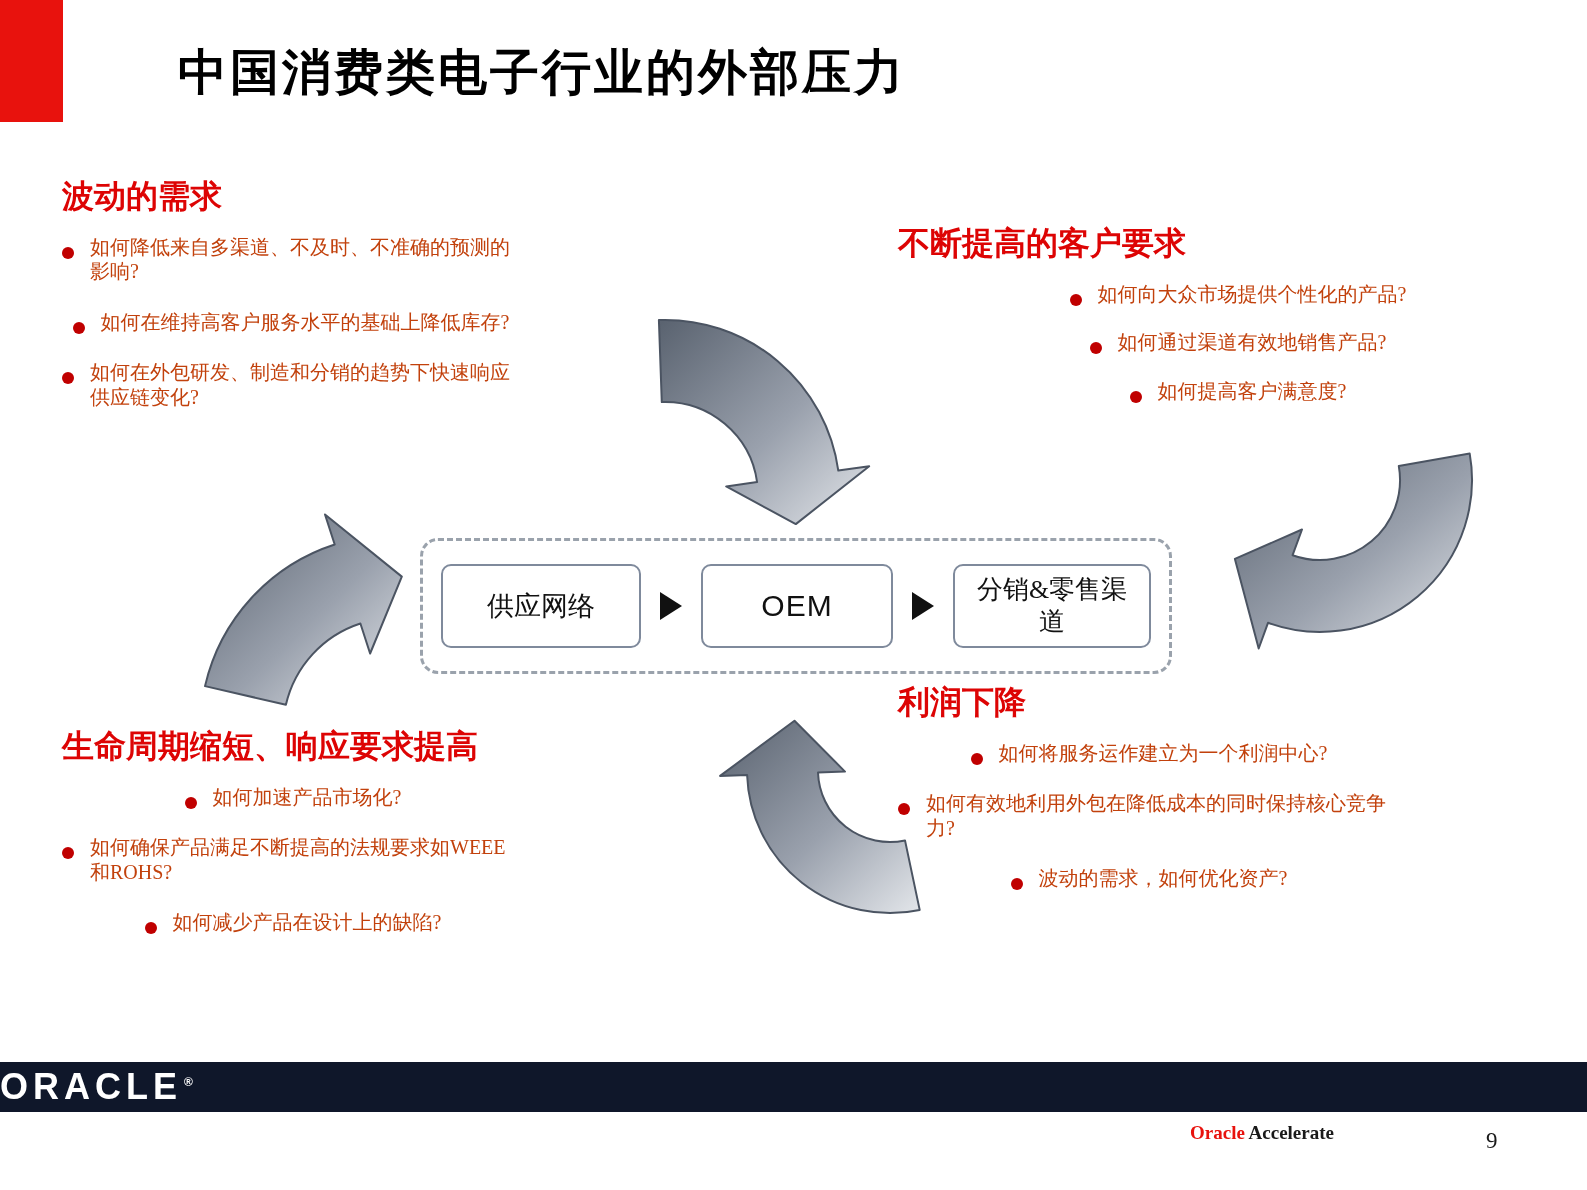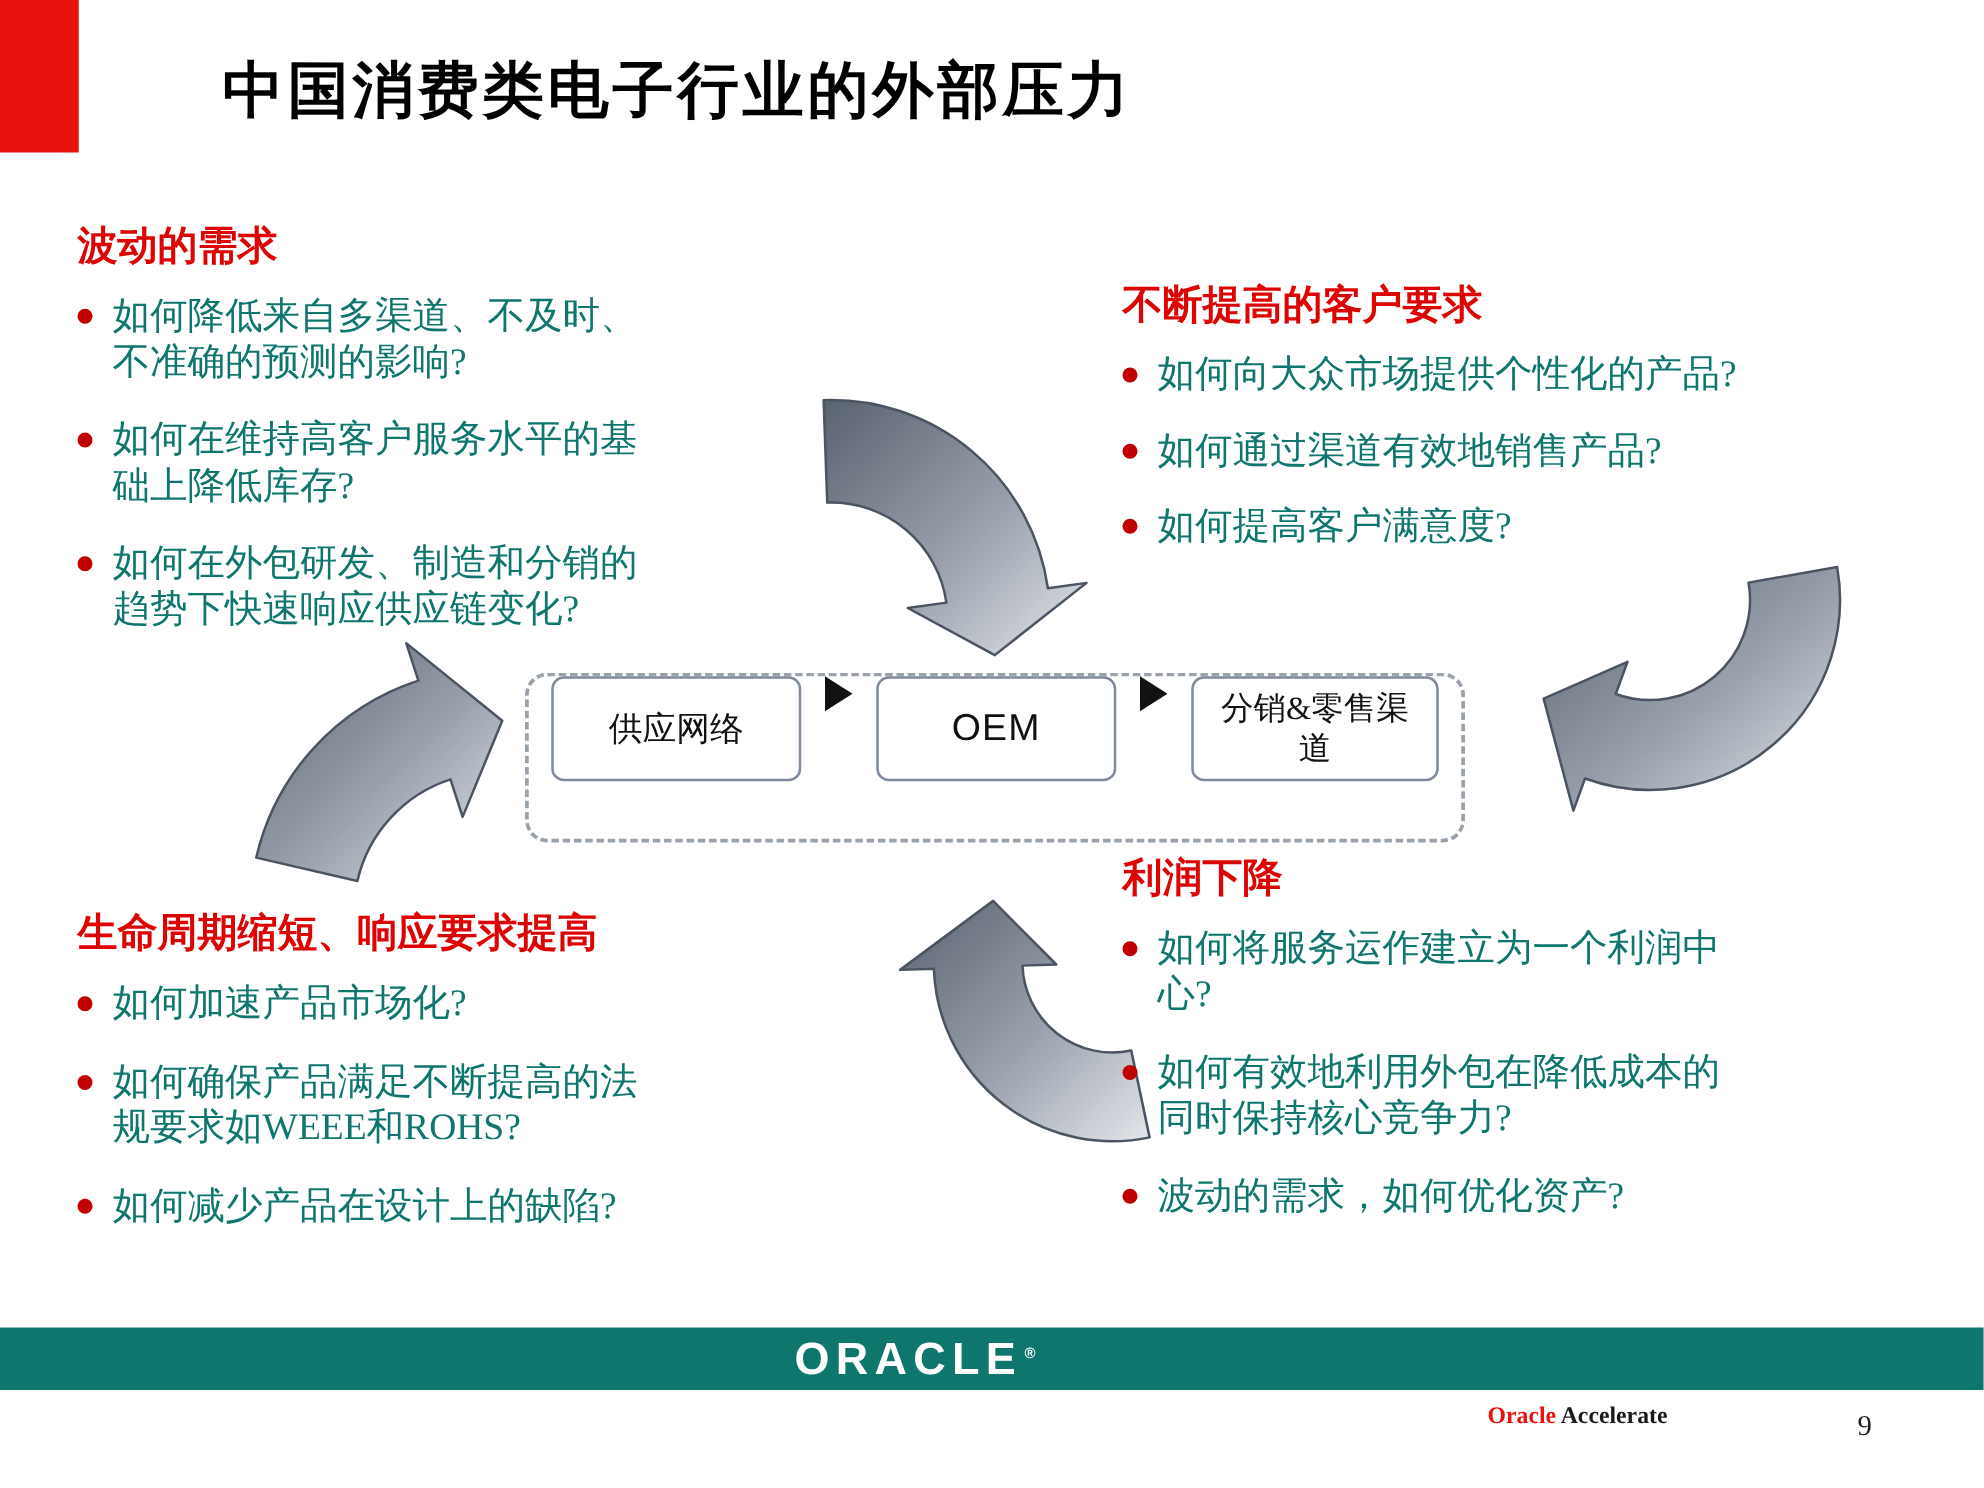--- a/index.html
+++ b/index.html
@@ -23,41 +23,41 @@
 
   
   .section { position:absolute; z-index:3; }
   .section h2 {
     font-size:32px; font-weight:700; color:#dd0404;
     margin-bottom:16px; white-space:nowrap;
   }
   .section ul { list-style:none; }
   .section li {
     display:flex; align-items:flex-start;
-    margin-bottom:26px; font-size:30px; line-height:1.22; color:#0f766e;
+    margin-bottom:26px; font-size:20px; line-height:1.22; color:#c2410c;justify-content:center;
   }
   .dot {
     flex:0 0 12px; width:12px; height:12px; border-radius:50%;
     background:#c00000; margin:12px 16px 0 0;
   }
   .sec-demand    { left:62px;  top:175px; width:458px; }
   .sec-customer  { left:898px; top:222px; width:680px; }
   .sec-customer li { margin-bottom:24px; }
   .sec-lifecycle { left:62px;  top:725px; width:462px; }
   .sec-profit    { left:898px; top:681px; width:502px; }
 
   
   .arrows { position:absolute; left:0; top:0; width:1587px; height:1190px; z-index:1; pointer-events:none; }
   .arrows path { fill:url(#metal); stroke:#4b5462; stroke-width:2; stroke-linejoin:round; }
 
   
   .flow {
     position:absolute; left:420px; top:538px; width:752px; height:136px;
     border:3px dashed #9aa2ac; border-radius:18px;
-    display:flex; justify-content:space-between;
+    display:flex; align-items:center; justify-content:space-between;
     padding:0 18px; z-index:2; background:transparent;
   }
   .fbox {
     height:84px; background:#fff;
     border:2px solid #7f8a9c; border-radius:10px;
     display:flex; align-items:center; justify-content:center; text-align:center;
     font-size:27px; color:#111;
   }
   .fbox-supply  { width:200px; }
   .fbox-oem     { width:192px; font-size:30px; letter-spacing:1px; font-family:"Liberation Sans",sans-serif; }
@@ -65,22 +65,22 @@
   .tri {
     width:0; height:0;
     border-left:22px solid #111;
     border-top:14px solid transparent;
     border-bottom:14px solid transparent;
   }
 
   
   .redbar {
     position:absolute; left:0; top:1062px; width:1587px; height:50px;
-    background:#0f766e;
-    display:flex; align-items:center; justify-content:center; padding-right:118px;
+    background:#0f172a;
+    display:flex; align-items:center; justify-content:flex-start; padding-right:118px;
     z-index:4;
   }
   .oracle-logo {
     color:#fff; font-size:36px; font-weight:700; letter-spacing:5px;
     font-family:"Liberation Sans","DejaVu Sans",sans-serif;
   }
   .oracle-reg { color:#fff; font-size:12px; vertical-align:super; margin-left:2px; font-family:"Liberation Sans",sans-serif; }
   .subfooter { position:absolute; left:0; top:1112px; width:1587px; height:78px; background:#fff; z-index:4; }
   .accel {
     position:absolute; left:1190px; top:10px;

